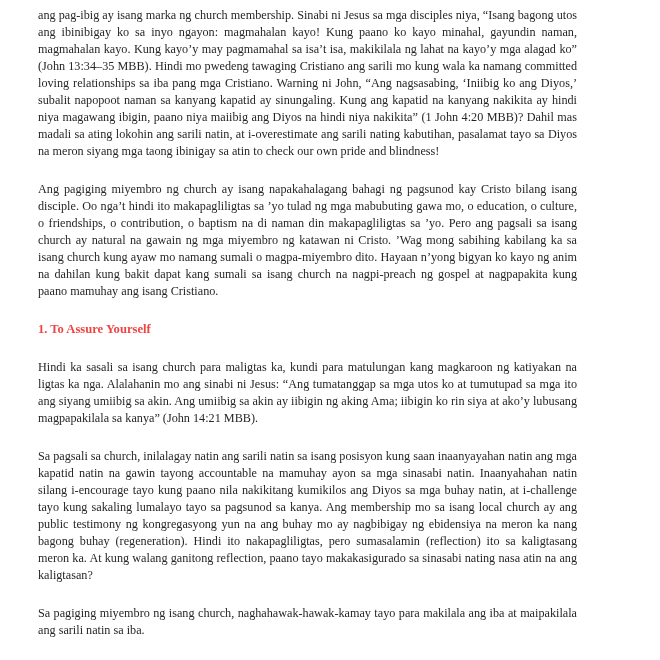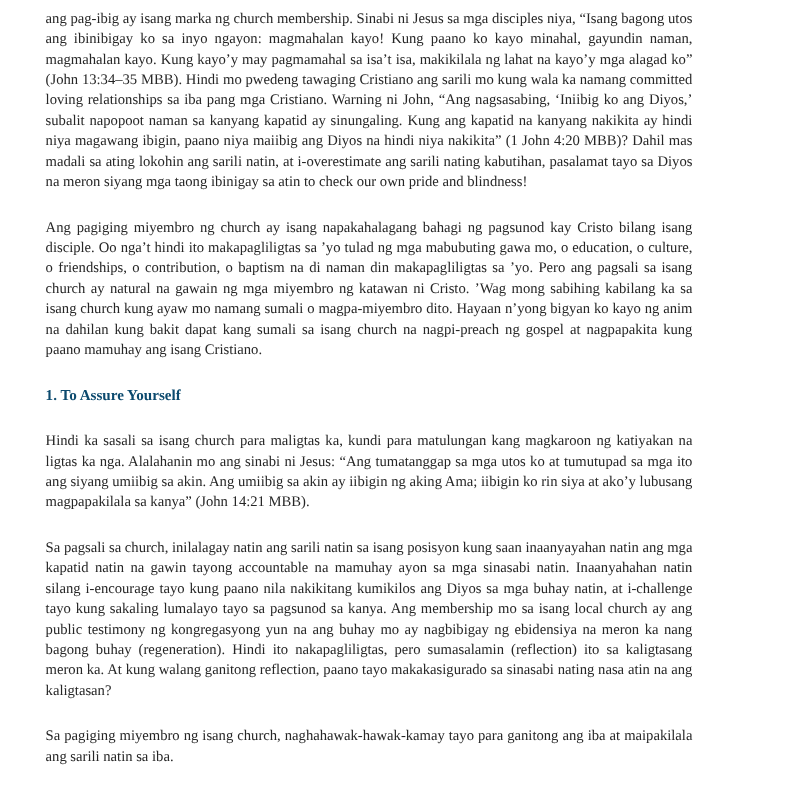--- a/index.html
+++ b/index.html
@@ -26,33 +26,33 @@
   .para {
     margin: 0 0 21px 0;
     text-align: justify;
     text-justify: inter-word;
   }
   .heading {
     margin: 0 0 21px 0;
     font-size: 12.6px;
     font-weight: bold;
     text-align: left;
-    color: #0c4a6e;
+    color: #ef4444;
   }
 </style>
 </head>
 <body>
 
 <div class="page">
   <p class="para">ang pag-ibig ay isang marka ng church membership. Sinabi ni Jesus sa mga disciples niya, “Isang bagong utos ang ibinibigay ko sa inyo ngayon: magmahalan kayo! Kung paano ko kayo minahal, gayundin naman, magmahalan kayo. Kung kayo’y may pagmamahal sa isa’t isa, makikilala ng lahat na kayo’y mga alagad ko” (John 13:34–35 MBB). Hindi mo pwedeng tawaging Cristiano ang sarili mo kung wala ka namang committed loving relationships sa iba pang mga Cristiano. Warning ni John, “Ang nagsasabing, ‘Iniibig ko ang Diyos,’ subalit napopoot naman sa kanyang kapatid ay sinungaling. Kung ang kapatid na kanyang nakikita ay hindi niya magawang ibigin, paano niya maiibig ang Diyos na hindi niya nakikita” (1 John 4:20 MBB)? Dahil mas madali sa ating lokohin ang sarili natin, at i-overestimate ang sarili nating kabutihan, pasalamat tayo sa Diyos na meron siyang mga taong ibinigay sa atin to check our own pride and blindness!</p>
 
   <p class="para">Ang pagiging miyembro ng church ay isang napakahalagang bahagi ng pagsunod kay Cristo bilang isang disciple. Oo nga’t hindi ito makapagliligtas sa ’yo tulad ng mga mabubuting gawa mo, o education, o culture, o friendships, o contribution, o baptism na di naman din makapagliligtas sa ’yo. Pero ang pagsali sa isang church ay natural na gawain ng mga miyembro ng katawan ni Cristo. ’Wag mong sabihing kabilang ka sa isang church kung ayaw mo namang sumali o magpa-miyembro dito. Hayaan n’yong bigyan ko kayo ng anim na dahilan kung bakit dapat kang sumali sa isang church na nagpi-preach ng gospel at nagpapakita kung paano mamuhay ang isang Cristiano.</p>
 
   <h3 class="heading">1. To Assure Yourself</h3>
 
   <p class="para">Hindi ka sasali sa isang church para maligtas ka, kundi para matulungan kang magkaroon ng katiyakan na ligtas ka nga. Alalahanin mo ang sinabi ni Jesus: “Ang tumatanggap sa mga utos ko at tumutupad sa mga ito ang siyang umiibig sa akin. Ang umiibig sa akin ay iibigin ng aking Ama; iibigin ko rin siya at ako’y lubusang magpapakilala sa kanya” (John 14:21 MBB).</p>
 
   <p class="para">Sa pagsali sa church, inilalagay natin ang sarili natin sa isang posisyon kung saan inaanyayahan natin ang mga kapatid natin na gawin tayong accountable na mamuhay ayon sa mga sinasabi natin. Inaanyahahan natin silang i-encourage tayo kung paano nila nakikitang kumikilos ang Diyos sa mga buhay natin, at i-challenge tayo kung sakaling lumalayo tayo sa pagsunod sa kanya. Ang membership mo sa isang local church ay ang public testimony ng kongregasyong yun na ang buhay mo ay nagbibigay ng ebidensiya na meron ka nang bagong buhay (regeneration). Hindi ito nakapagliligtas, pero sumasalamin (reflection) ito sa kaligtasang meron ka. At kung walang ganitong reflection, paano tayo makakasigurado sa sinasabi nating nasa atin na ang kaligtasan?</p>
 
-  <p class="para">Sa pagiging miyembro ng isang church, naghahawak-hawak-kamay tayo para ganitong ang iba at maipakilala ang sarili natin sa iba.</p>
+  <p class="para">Sa pagiging miyembro ng isang church, naghahawak-hawak-kamay tayo para makilala ang iba at maipakilala ang sarili natin sa iba.</p>
 
   <h3 class="heading">6. To be Equipped for Ministry</h3>
 </div>
 
 </body></html>

